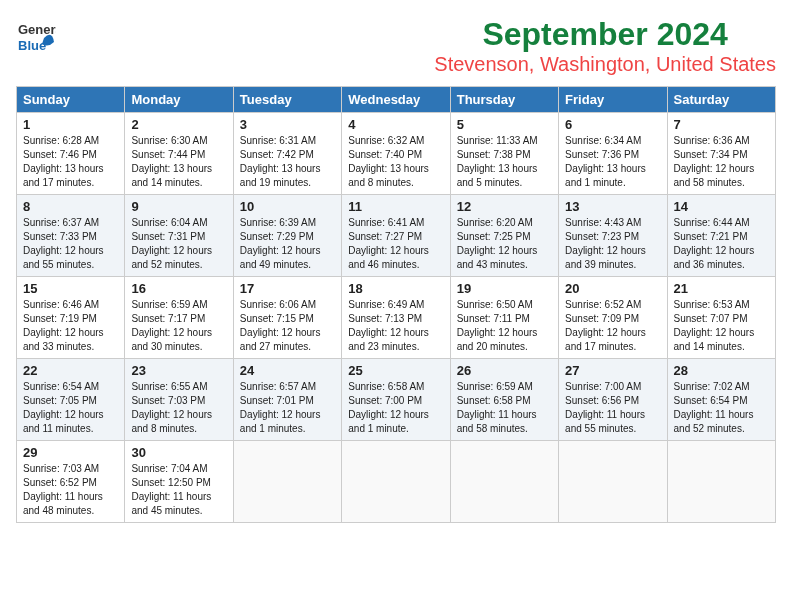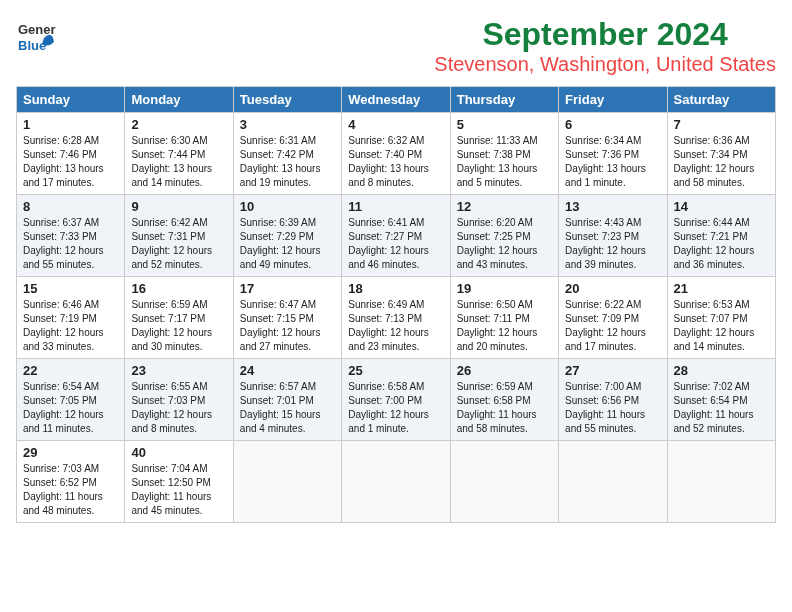--- a/index.html
+++ b/index.html
@@ -157,21 +157,21 @@
         </tr>
         <tr>
           <td>
         <span class="day-number">8</span>
         <span class="cell-text">Sunrise: 6:37 AM</span><br>
         <span class="cell-text">Sunset: 7:33 PM</span><br>
         <span class="cell-text">Daylight: 12 hours and 55 minutes.</span>
       </td>
           <td>
         <span class="day-number">9</span>
-        <span class="cell-text">Sunrise: 6:42 AM</span><br>
+        <span class="cell-text">Sunrise: 6:04 AM</span><br>
         <span class="cell-text">Sunset: 7:31 PM</span><br>
         <span class="cell-text">Daylight: 12 hours and 52 minutes.</span>
       </td>
           <td>
         <span class="day-number">10</span>
         <span class="cell-text">Sunrise: 6:39 AM</span><br>
         <span class="cell-text">Sunset: 7:29 PM</span><br>
         <span class="cell-text">Daylight: 12 hours and 49 minutes.</span>
       </td>
           <td>
@@ -207,39 +207,39 @@
         <span class="cell-text">Daylight: 12 hours and 33 minutes.</span>
       </td>
           <td>
         <span class="day-number">16</span>
         <span class="cell-text">Sunrise: 6:59 AM</span><br>
         <span class="cell-text">Sunset: 7:17 PM</span><br>
         <span class="cell-text">Daylight: 12 hours and 30 minutes.</span>
       </td>
           <td>
         <span class="day-number">17</span>
-        <span class="cell-text">Sunrise: 6:47 AM</span><br>
+        <span class="cell-text">Sunrise: 6:06 AM</span><br>
         <span class="cell-text">Sunset: 7:15 PM</span><br>
         <span class="cell-text">Daylight: 12 hours and 27 minutes.</span>
       </td>
           <td>
         <span class="day-number">18</span>
         <span class="cell-text">Sunrise: 6:49 AM</span><br>
         <span class="cell-text">Sunset: 7:13 PM</span><br>
         <span class="cell-text">Daylight: 12 hours and 23 minutes.</span>
       </td>
           <td>
         <span class="day-number">19</span>
         <span class="cell-text">Sunrise: 6:50 AM</span><br>
         <span class="cell-text">Sunset: 7:11 PM</span><br>
         <span class="cell-text">Daylight: 12 hours and 20 minutes.</span>
       </td>
           <td>
         <span class="day-number">20</span>
-        <span class="cell-text">Sunrise: 6:22 AM</span><br>
+        <span class="cell-text">Sunrise: 6:52 AM</span><br>
         <span class="cell-text">Sunset: 7:09 PM</span><br>
         <span class="cell-text">Daylight: 12 hours and 17 minutes.</span>
       </td>
           <td>
         <span class="day-number">21</span>
         <span class="cell-text">Sunrise: 6:53 AM</span><br>
         <span class="cell-text">Sunset: 7:07 PM</span><br>
         <span class="cell-text">Daylight: 12 hours and 14 minutes.</span>
       </td>
         </tr>
@@ -253,21 +253,21 @@
           <td>
         <span class="day-number">23</span>
         <span class="cell-text">Sunrise: 6:55 AM</span><br>
         <span class="cell-text">Sunset: 7:03 PM</span><br>
         <span class="cell-text">Daylight: 12 hours and 8 minutes.</span>
       </td>
           <td>
         <span class="day-number">24</span>
         <span class="cell-text">Sunrise: 6:57 AM</span><br>
         <span class="cell-text">Sunset: 7:01 PM</span><br>
-        <span class="cell-text">Daylight: 15 hours and 4 minutes.</span>
+        <span class="cell-text">Daylight: 12 hours and 1 minutes.</span>
       </td>
           <td>
         <span class="day-number">25</span>
         <span class="cell-text">Sunrise: 6:58 AM</span><br>
         <span class="cell-text">Sunset: 7:00 PM</span><br>
         <span class="cell-text">Daylight: 12 hours and 1 minute.</span>
       </td>
           <td>
         <span class="day-number">26</span>
         <span class="cell-text">Sunrise: 6:59 AM</span><br>
@@ -288,21 +288,21 @@
       </td>
         </tr>
         <tr>
           <td>
         <span class="day-number">29</span>
         <span class="cell-text">Sunrise: 7:03 AM</span><br>
         <span class="cell-text">Sunset: 6:52 PM</span><br>
         <span class="cell-text">Daylight: 11 hours and 48 minutes.</span>
       </td>
           <td>
-        <span class="day-number">40</span>
+        <span class="day-number">30</span>
         <span class="cell-text">Sunrise: 7:04 AM</span><br>
         <span class="cell-text">Sunset: 12:50 PM</span><br>
         <span class="cell-text">Daylight: 11 hours and 45 minutes.</span>
       </td>
           <td class="empty-cell"></td>
           <td class="empty-cell"></td>
           <td class="empty-cell"></td>
           <td class="empty-cell"></td>
           <td class="empty-cell"></td>
         </tr>

